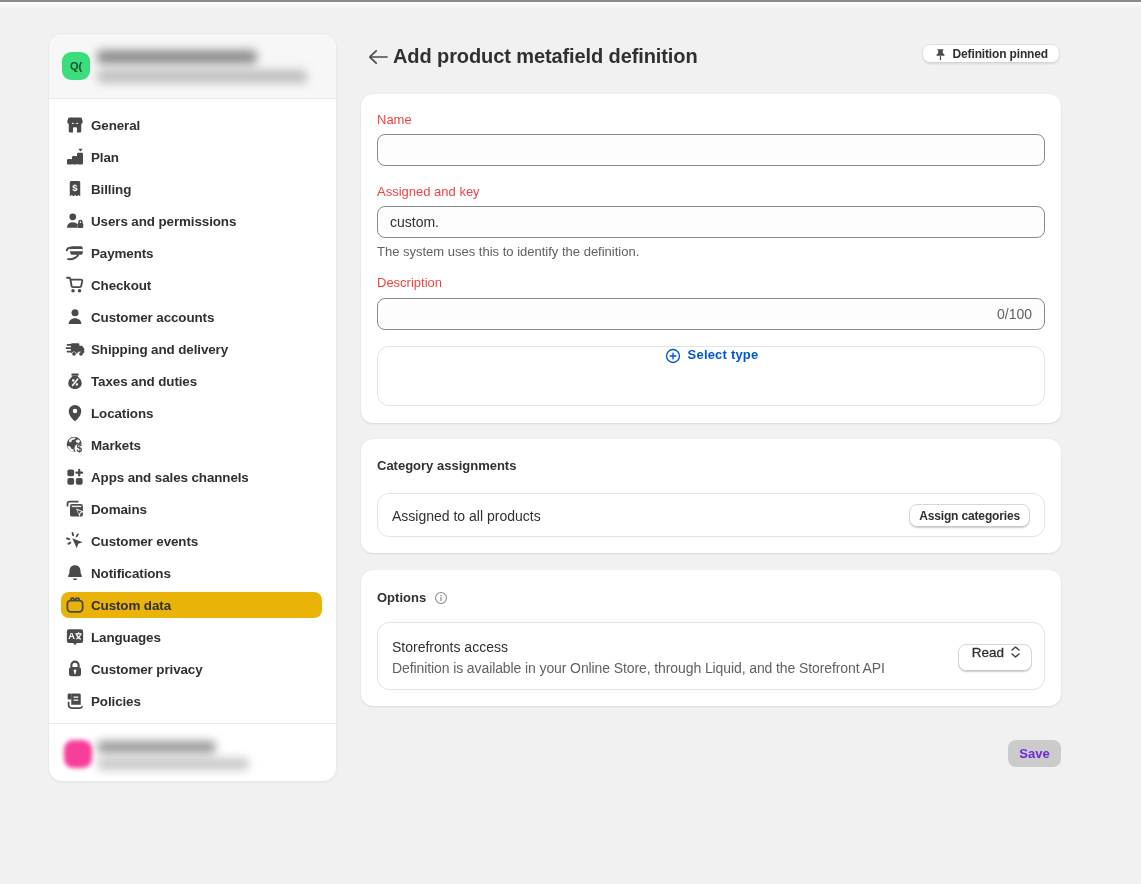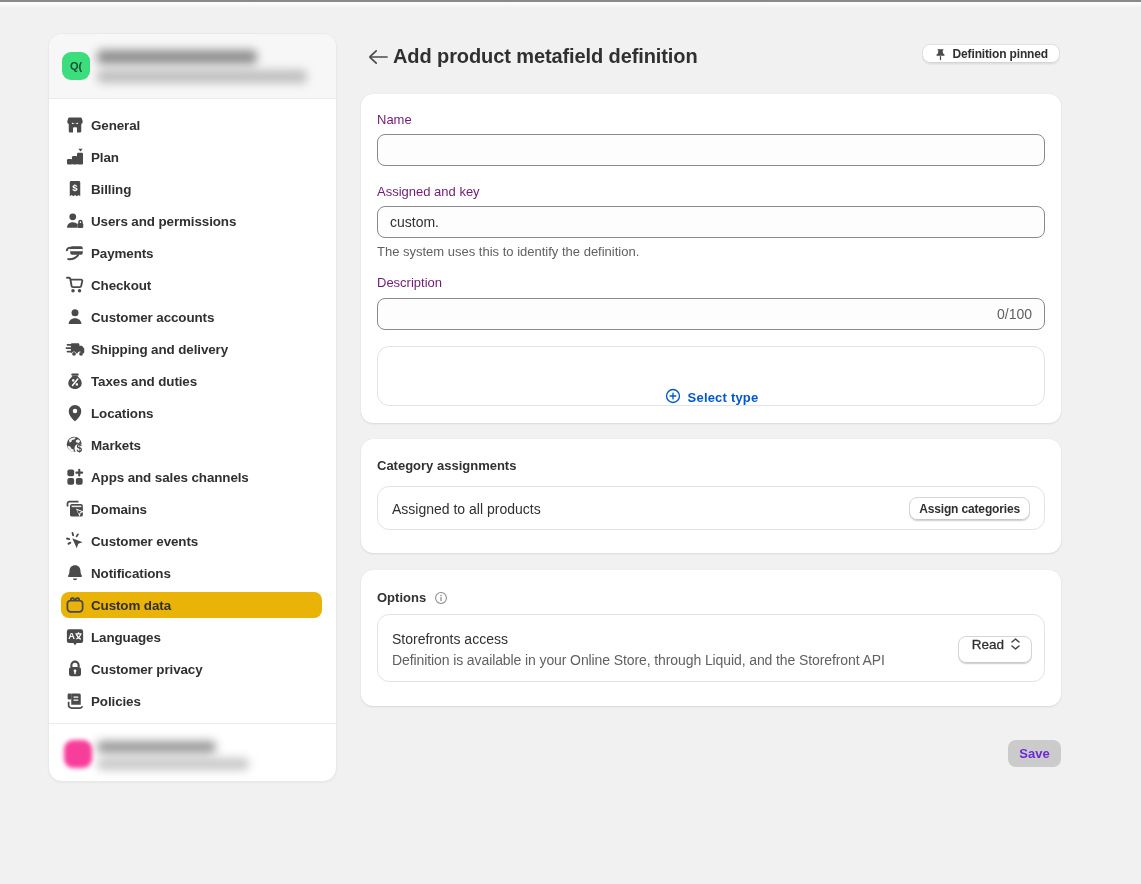--- a/index.html
+++ b/index.html
@@ -31,35 +31,35 @@
   .pinbtn { position:absolute; right:1px; top:1px; height:20px; background:#fff; border:1px solid #e0e0e0;
     border-radius:8px; box-shadow:inset 0 -1px 0 #d4d4d4, 0 1px 1px rgba(0,0,0,.04);
     display:flex; align-items:center; padding:0 11px; gap:6px; font-size:12px; font-weight:bold; color:#303030; letter-spacing:-0.15px; }
 
   .card { position:absolute; left:361px; width:700px; background:#fff; border-radius:12px;
     box-shadow:0 1px 2px rgba(26,26,26,.10), 0 0 1px rgba(26,26,26,.10); }
   .card1 { top:94px; height:329px; padding:16px; }
   .card2 { top:439px; height:114px; padding:17px 16px 16px; }
   .card3 { top:570px; height:136px; padding:18px 16px 16px; }
 
-  .lbl { font-size:13px; color:#701a75; line-height:20px; }
+  .lbl { font-size:13px; color:#ef4444; line-height:20px; }
   .inp { height:32px; border:1px solid #8a8a8a; border-radius:8px; background:#fdfdfd;
     display:flex; align-items:center; padding:0 12px; font-size:14px; color:#303030; margin-top:4px; }
   .inp .count { margin-left:auto; color:#616161; }
   .help { font-size:13px; color:#616161; line-height:20px; margin-top:4px; }
   .gap16 { height:16px; }
 
   .selectbox { height:60px; border:1px solid #e3e3e3; border-radius:12px;
-    display:flex; align-items:flex-end; justify-content:center; gap:6px; }
+    display:flex; align-items:flex-start; justify-content:center; gap:6px; }
   .selectbox span { color:#0057d1; font-size:13px; font-weight:bold; }
 
   .h2 { font-size:13px; font-weight:bold; color:#303030; line-height:20px; }
   .innerbox { border:1px solid #e3e3e3; border-radius:12px; display:flex; align-items:center; }
-  .box2 { margin-top:10px; height:44px; padding:2px 14px 0; }
-  .box3 { margin-top:6px; height:68px; padding:4px 12px 0 14px; }
+  .box2 { margin-top:17px; height:44px; padding:2px 14px 0; }
+  .box3 { margin-top:14px; height:68px; padding:4px 12px 0 14px; }
   .btn2 { margin-left:auto; height:24px; background:#fff; border:1px solid #d6d6d6; border-radius:8px;
     box-shadow:inset 0 -1px 0 #c9c9c9, 0 1px 1px rgba(0,0,0,.05);
     display:flex; align-items:center; padding:0 9px; font-size:12px; font-weight:bold; color:#303030; gap:7px; letter-spacing:-0.15px; }
   .t1 { font-size:14px; color:#303030; line-height:21px; }
   .t2 { font-size:14px; color:#616161; line-height:21px; letter-spacing:-0.1px; }
 
   .save { position:absolute; left:1008px; top:740px; width:53px; height:27px; background:#cbcbcb;
     border-radius:8px; color:#6d28d9; font-size:13px; font-weight:bold; text-align:center; line-height:27px; }
   .readbtn { margin-left:auto; height:28px; background:#fff; border:1px solid #d5d5d5; border-radius:8px;
     box-shadow:inset 0 -1px 0 #c9c9c9, 0 1px 1px rgba(0,0,0,.04);

